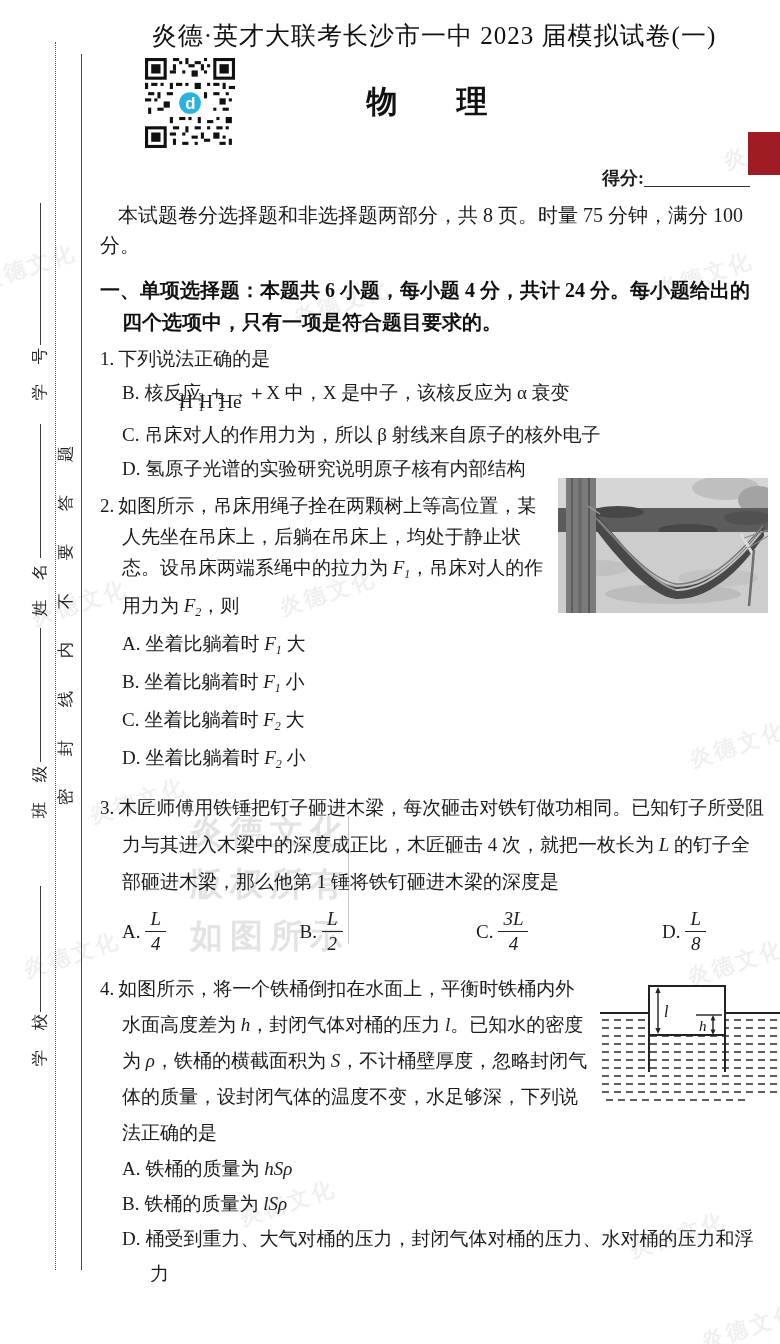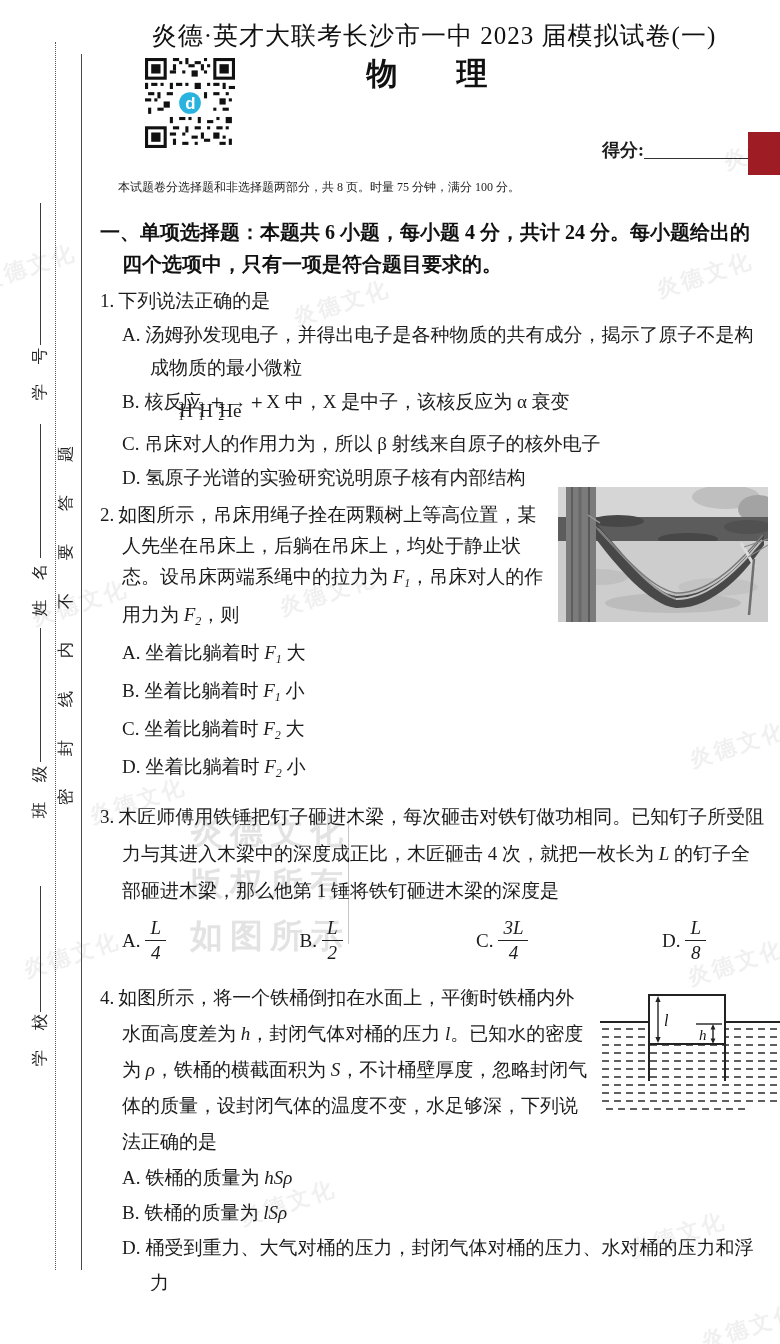--- a/index.html
+++ b/index.html
@@ -17,26 +17,26 @@
   .seal-solid{position:absolute;left:81px;top:54px;height:1216px;width:0;border-left:1px solid #4a4a4a;}
   .sb-blank{position:absolute;left:40px;width:0;border-left:1.5px solid #3a3a3a;}
   .vcol{position:absolute;display:flex;flex-direction:column;}
   .vchar{display:block;width:20px;height:20px;line-height:20px;text-align:center;
          font-size:16.5px;color:#222;transform:rotate(-90deg);}
   .fieldcol .vchar{margin-bottom:16px;}
   .sealcol .vchar{margin-bottom:29px;}
   
   .content{position:absolute;left:100px;top:16px;width:668px;z-index:1;}
   .exam-title{text-align:center;font-size:25px;font-weight:normal;letter-spacing:1px;line-height:40px;color:#111;}
-  .subject-title{text-align:center;font-size:31px;font-weight:bold;letter-spacing:14px;line-height:36px;color:#111;}
+  .subject-title{text-align:center;font-size:31px;font-weight:bold;letter-spacing:14px;margin-top:28px;line-height:36px;color:#111;}
   .qr{position:absolute;left:145px;top:58px;width:90px;height:90px;z-index:2;}
   .corner-mark{position:absolute;left:748px;top:132px;width:32px;height:43px;z-index:2;}
   .score-row{margin-top:46px;text-align:right;padding-right:18px;font-size:18px;font-weight:600;height:30px;}
   .score-blank{display:inline-block;width:106px;border-bottom:1.5px solid #333;height:18px;vertical-align:-3px;}
-  .intro{margin-top:4px;font-size:12px;line-height:30px;text-indent:18px;}
+  .intro{margin-top:4px;font-size:20px;line-height:30px;text-indent:18px;}
   
   .section-heading{margin-top:14px;font-size:20px;font-weight:bold;line-height:32px;
                    padding-left:22px;text-indent:-22px;color:#111;}
   .q{position:relative;}
   .q-stem{padding-left:22px;text-indent:-22px;}
   .q-num{padding-right:4px;}
   .options{padding-left:22px;}
   .option{padding-left:28px;text-indent:-28px;}
   .opt-label{padding-right:5px;}
   .q1{margin-top:4px;font-size:19px;line-height:33.5px;}
@@ -226,23 +226,20 @@
     <div class="intro">本试题卷分选择题和非选择题两部分，共 8 页。时量 75 分钟，满分 100 分。</div>
 
     <div class="section-heading">一、单项选择题：本题共 6 小题，每小题 4 分，共计 24 分。每小题给出的四个选项中，只有一项是符合题目要求的。</div>
 
     <div class="q q1">
       <div class="q-stem">
         <span class="q-num">1.</span><span>下列说法正确的是</span>
       </div>
       <div class="options">
         <div class="option">
-          <span class="opt-label">A.</span><span>汤姆孙发现电子，并得出电子是各种物质的共有成分，揭示了原子不是构成物质的最小微粒</span>
-        </div>
-        <div class="option">
           <span class="opt-label">B.</span><span>核反应</span>
           <span class="nuc">
               <span class="az">
                 <span>2</span>
                 <span>1</span>
               </span>
               <span class="sym">H</span>
             </span><span>＋</span><span class="nuc">
               <span class="az">
                 <span>3</span>

